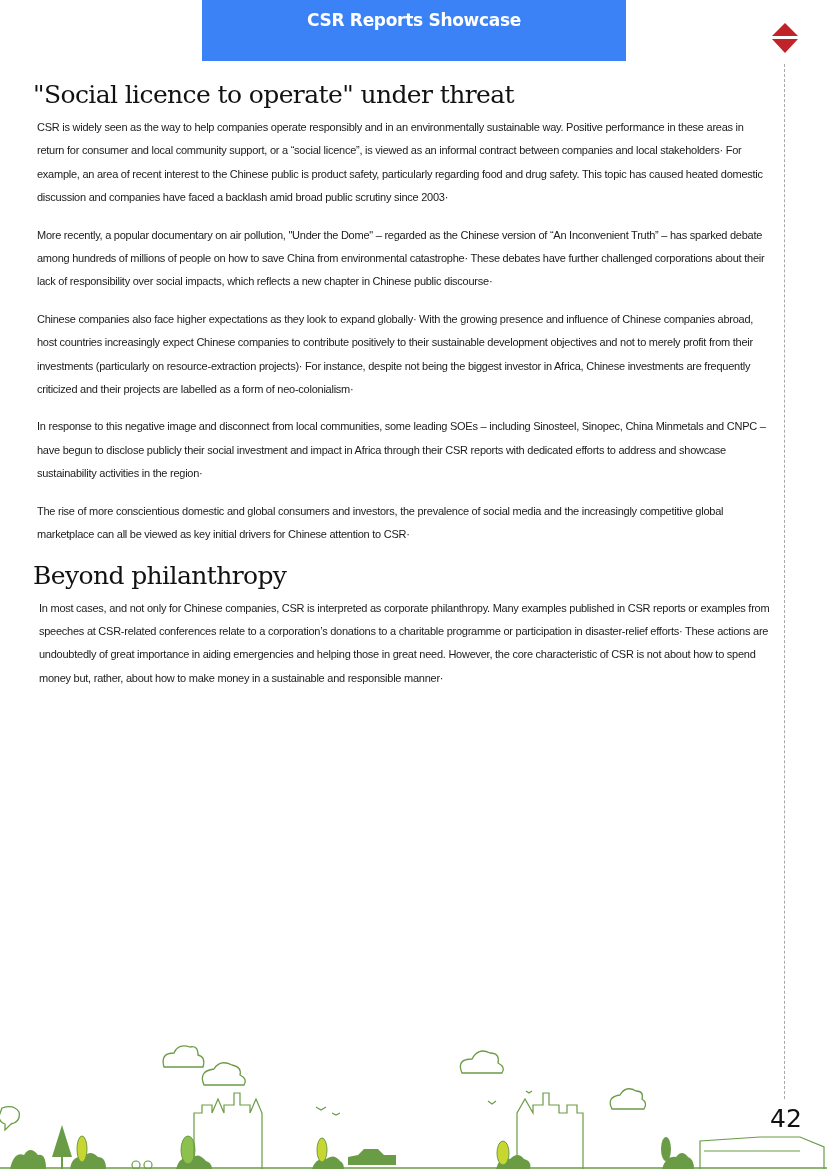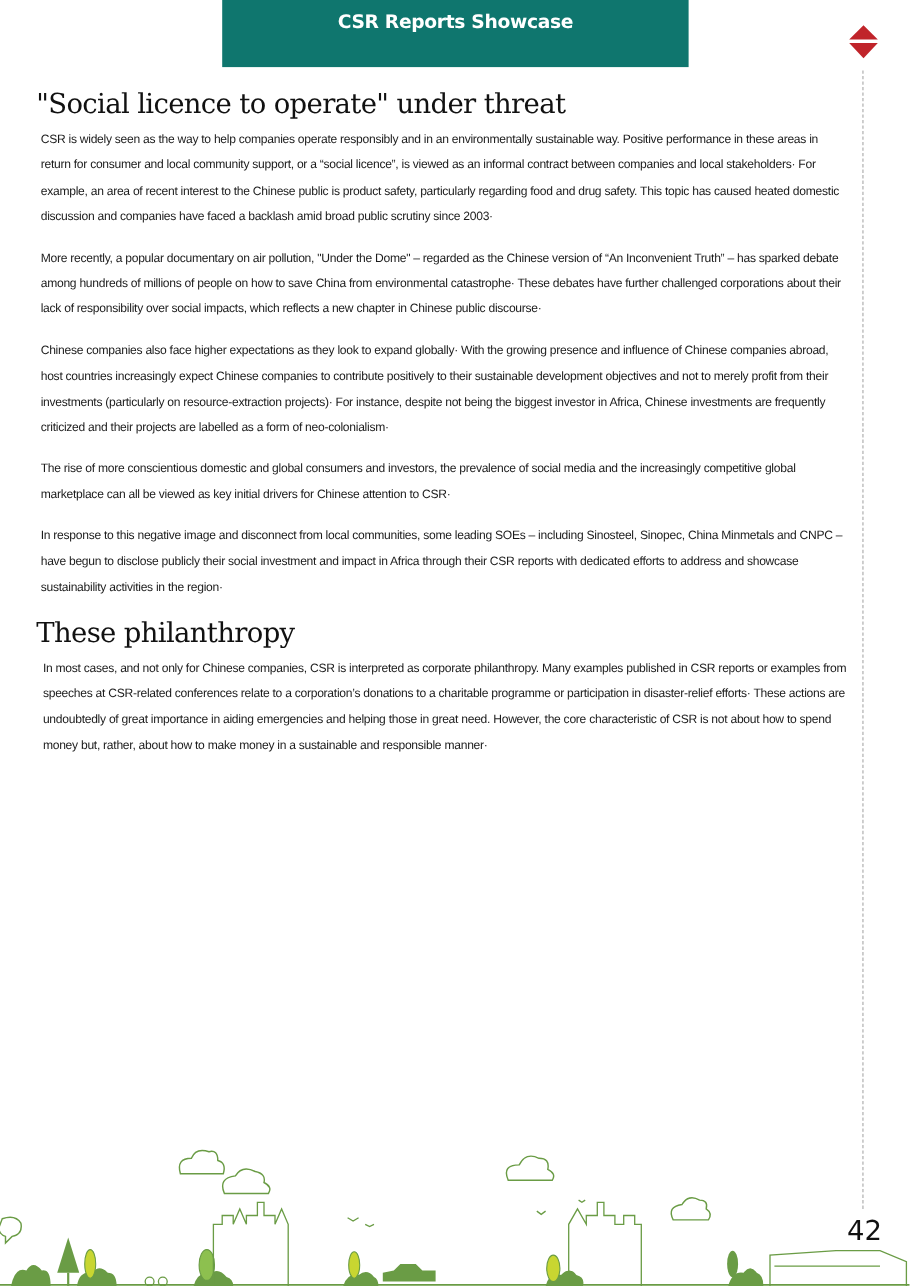--- a/index.html
+++ b/index.html
@@ -1,20 +1,20 @@
 <!DOCTYPE html>
 <html><head>
   <meta charset="utf-8">
   <style>
     html, body { margin: 0; padding: 0; background: #ffffff; }
     body { width: 827px; height: 1169px; position: relative; overflow: hidden;
            font-family: "Liberation Sans", sans-serif; color: #1a1a1a; }
 
     .header-banner { position: absolute; left: 202px; top: 0; width: 424px; height: 61px;
-                     background: #0f766e; color: #ffffff; text-align: center; }
+                     background: #3b82f6; color: #ffffff; text-align: center; }
     .header-title { display: block; font-family: "DejaVu Sans", sans-serif; font-weight: bold;
                     font-size: 17px; letter-spacing: -0.3px; margin-top: 9px; line-height: 22px; }
     .header-edition { display: block; font-family: "DejaVu Sans", sans-serif; font-size: 16px;
                       line-height: 22px; letter-spacing: -0.3px; }
     .header-edition b { font-weight: bold; }
 
     .nav-diamond { position: absolute; left: 771px; top: 22px; width: 28px; height: 32px; }
     .dashed-rule { position: absolute; left: 784px; top: 64px; height: 1035px; width: 0;
                    border-left: 1.5px dashed #a8a8a8; }
 
@@ -42,25 +42,25 @@
   <polygon points="1,17 27,17 14,31" fill="#c0242a"></polygon>
 </svg>
 <div class="dashed-rule"></div>
 
 <div class="content">
   <div class="section1">
     <h2 class="section-heading">"Social licence to operate" under threat</h2>
     <p class="body">CSR is widely seen as the way to help companies operate responsibly and in an environmentally sustainable way. Positive performance in these areas in return for consumer and local community support, or a “social licence”, is viewed as an informal contract between companies and local stakeholders· For example, an area of recent interest to the Chinese public is product safety, particularly regarding food and drug safety. This topic has caused heated domestic discussion and companies have faced a backlash amid broad public scrutiny since 2003·</p>
     <p class="body">More recently, a popular documentary on air pollution, "Under the Dome" – regarded as the Chinese version of “An Inconvenient Truth” – has sparked debate among hundreds of millions of people on how to save China from environmental catastrophe· These debates have further challenged corporations about their lack of responsibility over social impacts, which reflects a new chapter in Chinese public discourse·</p>
     <p class="body">Chinese companies also face higher expectations as they look to expand globally· With the growing presence and influence of Chinese companies abroad, host countries increasingly expect Chinese companies to contribute positively to their sustainable development objectives and not to merely profit from their investments (particularly on resource-extraction projects)· For instance, despite not being the biggest investor in Africa, Chinese investments are frequently criticized and their projects are labelled as a form of neo-colonialism·</p>
+    <p class="body">In response to this negative image and disconnect from local communities, some leading SOEs – including Sinosteel, Sinopec, China Minmetals and CNPC – have begun to disclose publicly their social investment and impact in Africa through their CSR reports with dedicated efforts to address and showcase sustainability activities in the region·</p>
     <p class="body">The rise of more conscientious domestic and global consumers and investors, the prevalence of social media and the increasingly competitive global marketplace can all be viewed as key initial drivers for Chinese attention to CSR·</p>
-    <p class="body">In response to this negative image and disconnect from local communities, some leading SOEs – including Sinosteel, Sinopec, China Minmetals and CNPC – have begun to disclose publicly their social investment and impact in Africa through their CSR reports with dedicated efforts to address and showcase sustainability activities in the region·</p>
   </div>
   <div class="section2">
-    <h2 class="section-heading">These philanthropy</h2>
+    <h2 class="section-heading">Beyond philanthropy</h2>
     <p class="body" style="margin-left:2px;">In most cases, and not only for Chinese companies, CSR is interpreted as corporate philanthropy. Many examples published in CSR reports or examples from speeches at CSR-related conferences relate to a corporation’s donations to a charitable programme or participation in disaster-relief efforts· These actions are undoubtedly of great importance in aiding emergencies and helping those in great need. However, the core characteristic of CSR is not about how to spend money but, rather, about how to make money in a sustainable and responsible manner·</p>
   </div>
 </div>
 
 <div class="page-number">42</div>
 
 <svg class="skyline" viewBox="0 0 827 134">
   <g fill="none" stroke="#6a9c45" stroke-width="1.3">
 
     <path d="M164 32 q-4-14 10-14 q4-10 16-6 q8-2 8 8 q8 2 5 12 z"></path>

